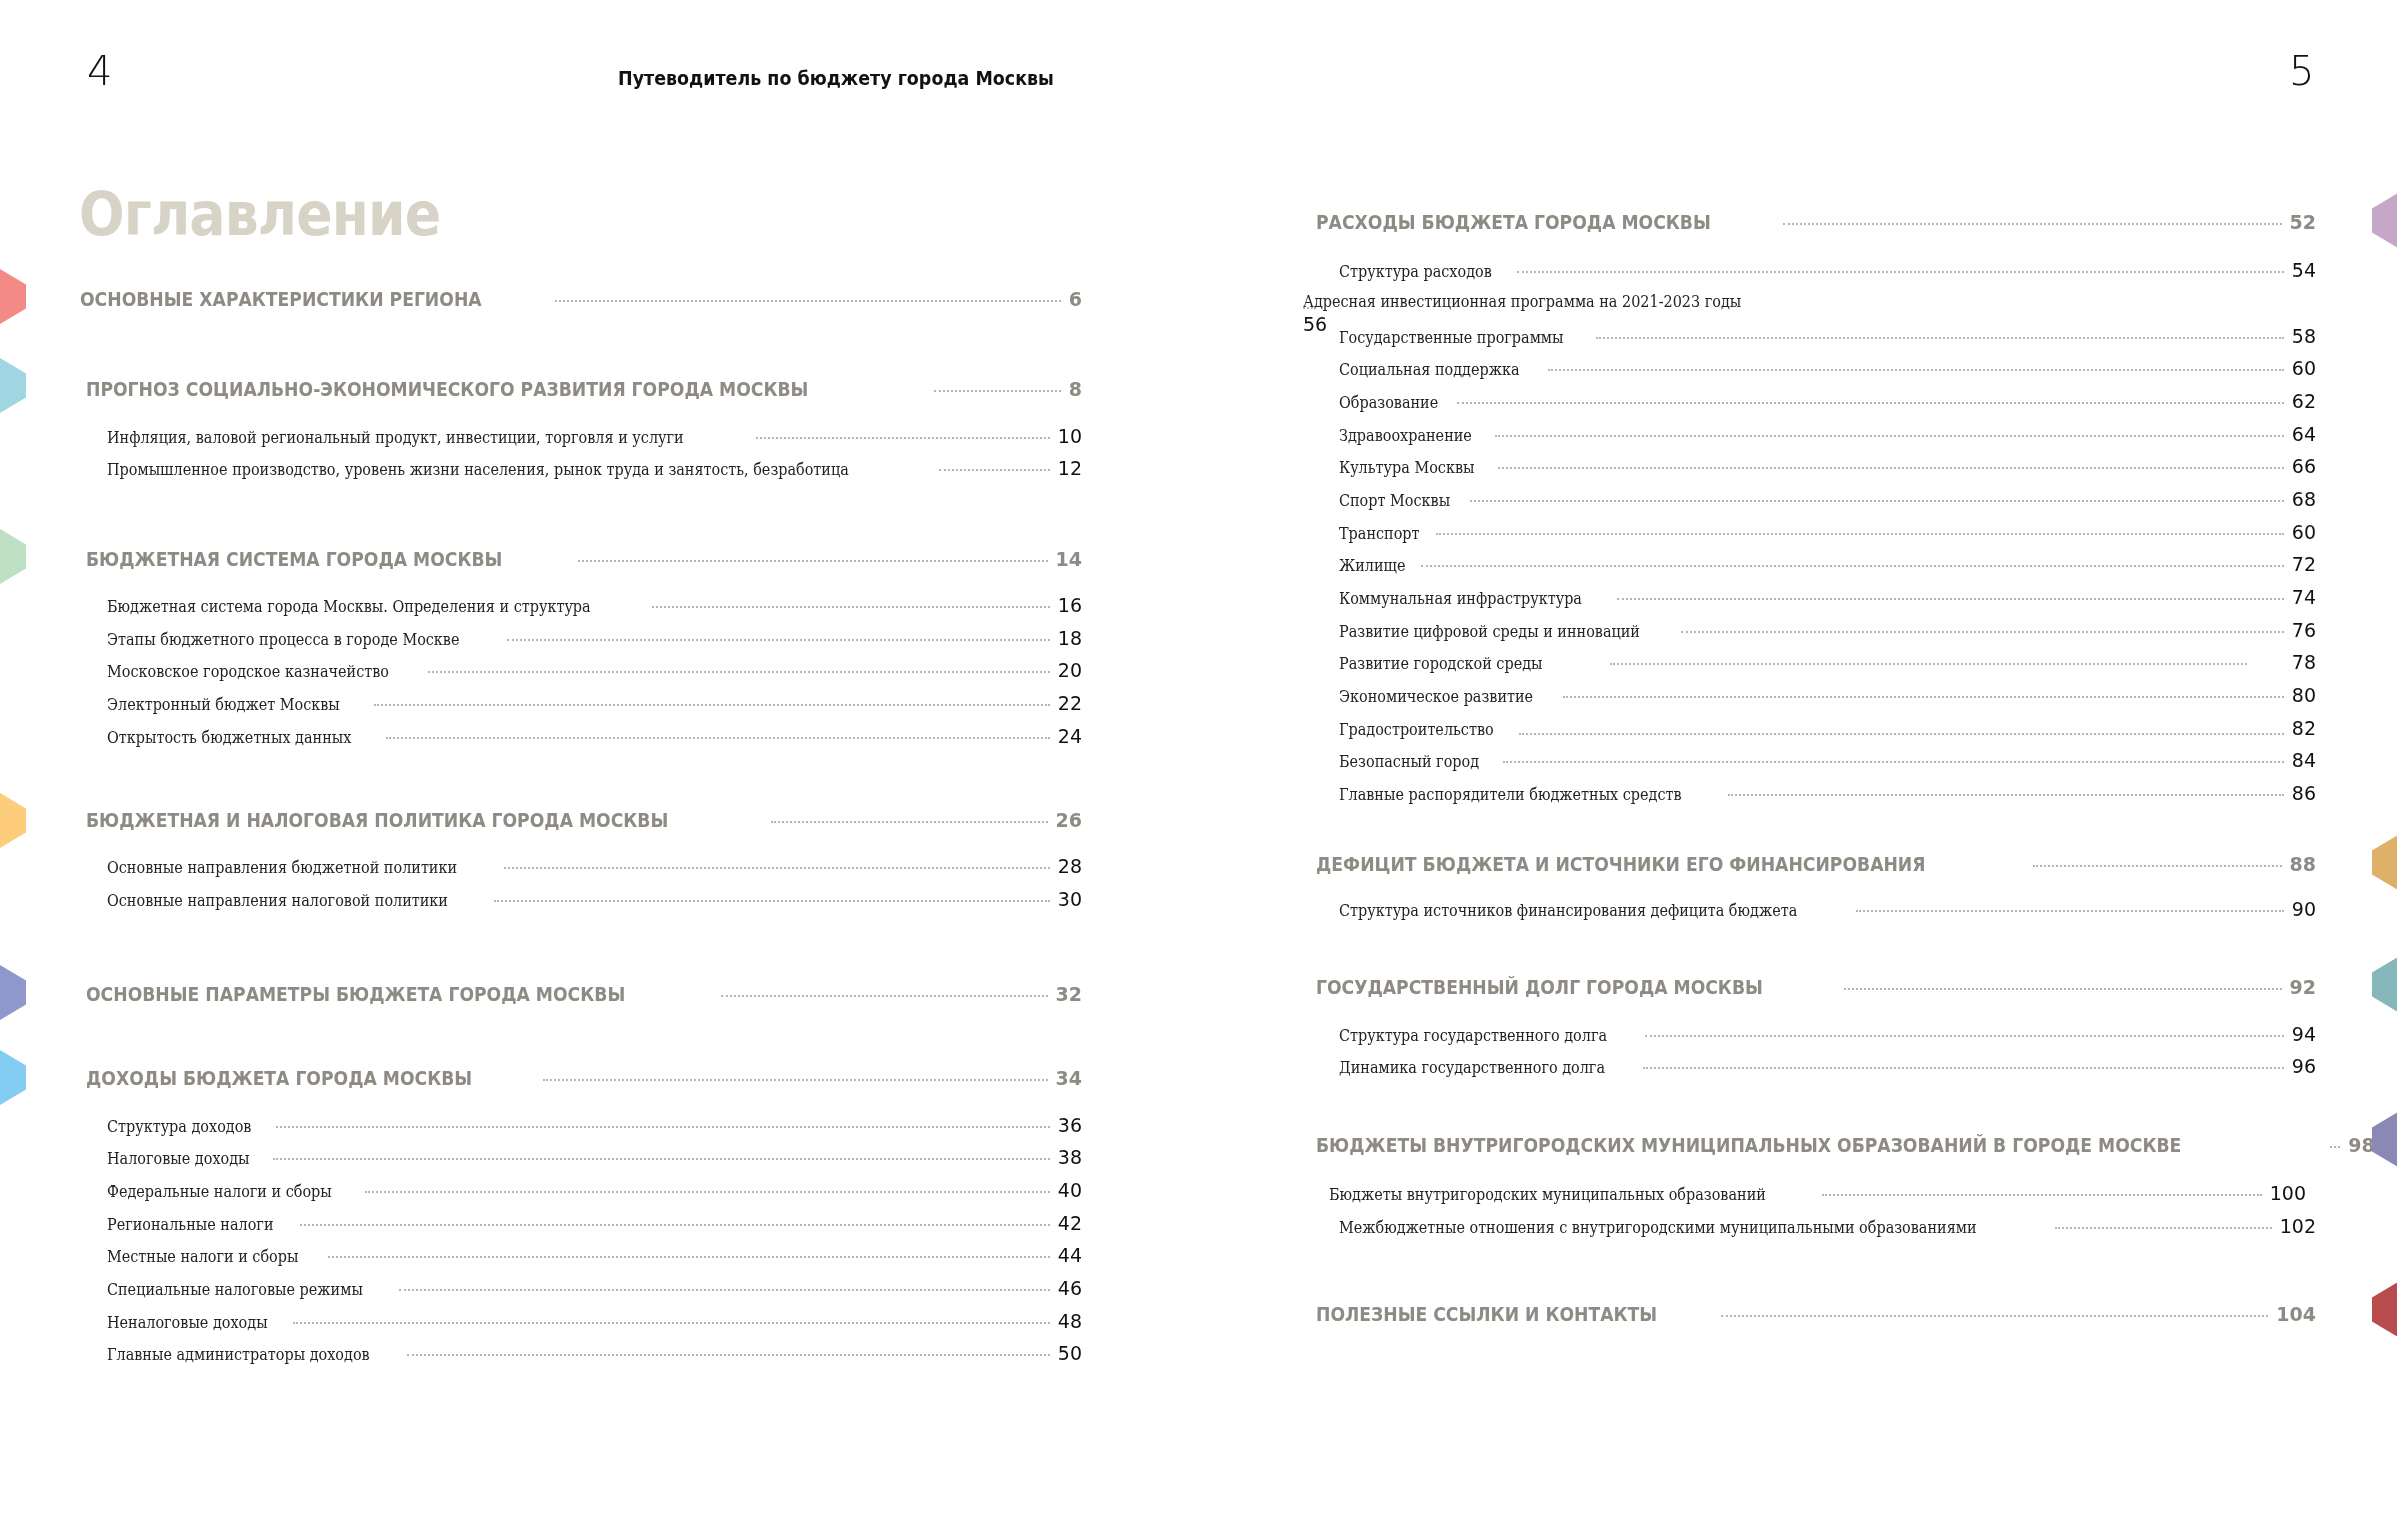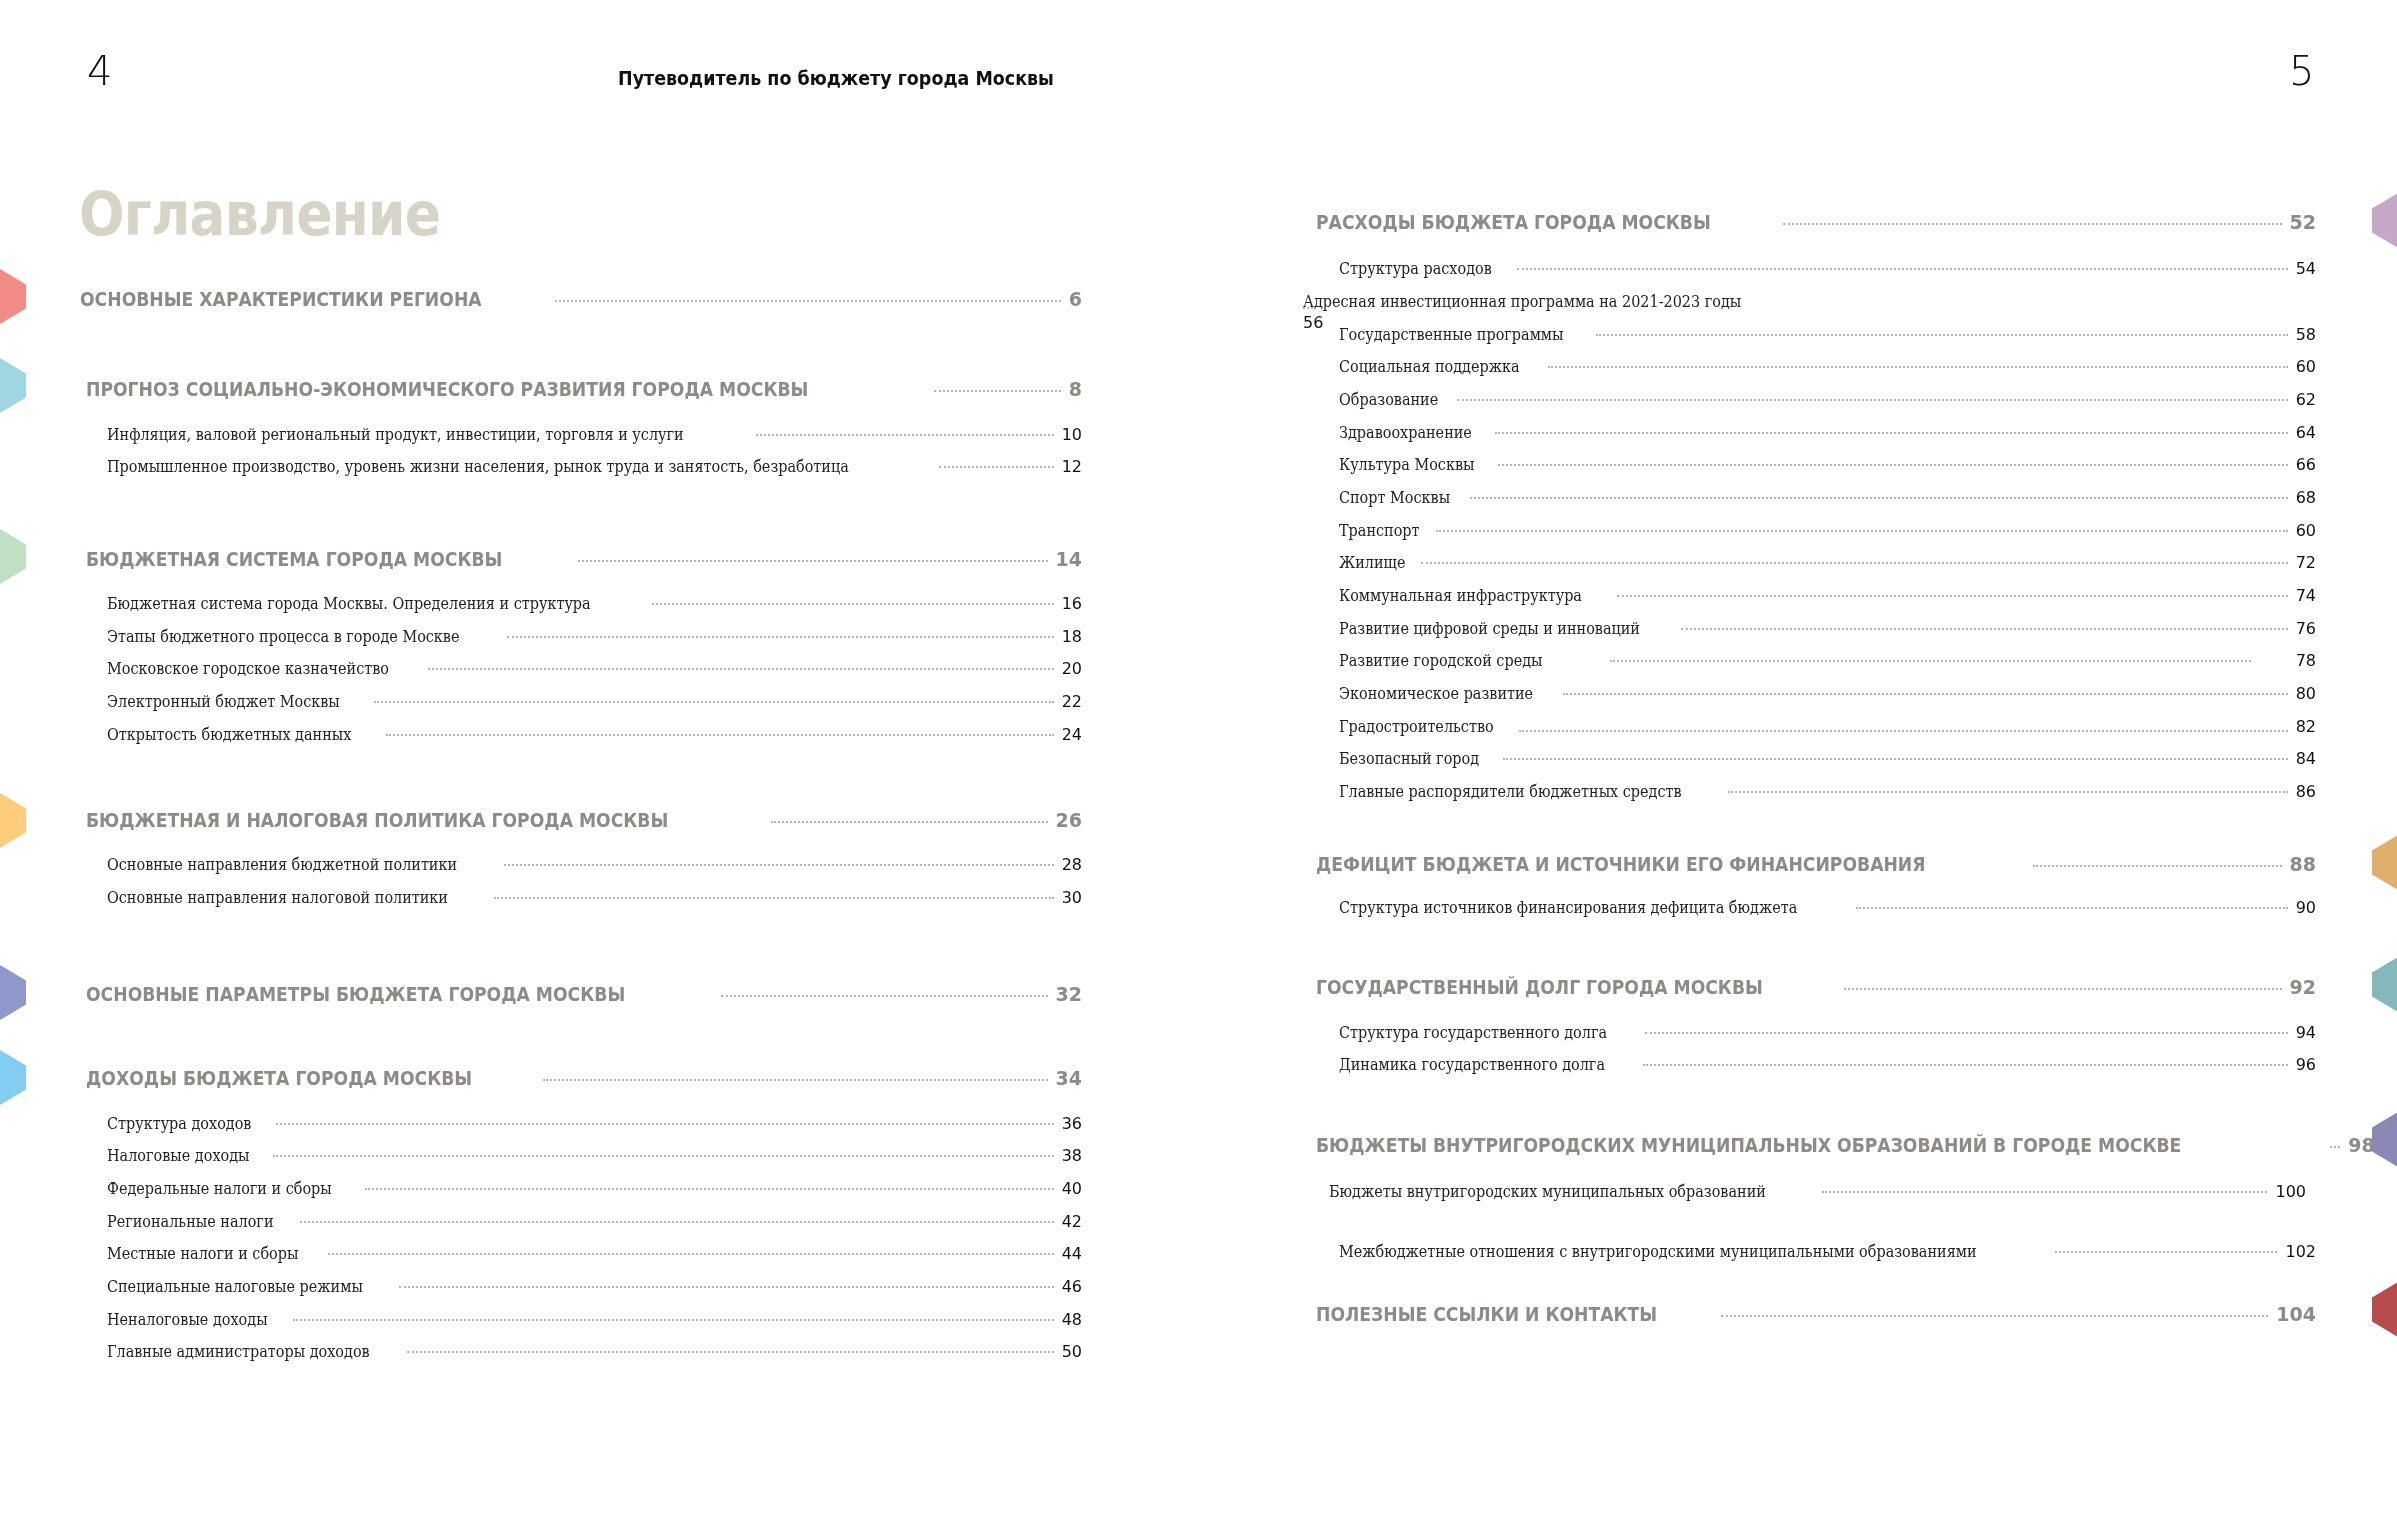--- a/index.html
+++ b/index.html
@@ -7,21 +7,21 @@
   .page-num { position: absolute; top: 48px; font-family: "DejaVu Sans", sans-serif; font-size: 40px; color: #111; font-weight: 300; }
   .running-title { position: absolute; top: 67px; left: 618px; font-family: "DejaVu Sans", sans-serif; font-size: 19px; color: #111; font-weight: bold; letter-spacing: 0px; transform: scaleX(0.92); transform-origin: left; }
   .toc-title { position: absolute; left: 79px; top: 178px; font-family: "DejaVu Sans", sans-serif; font-weight: bold; font-size: 61px; color: #d8d3c7; letter-spacing: -1px; transform: scaleX(0.88); transform-origin: left; }
   .row { position: absolute; display: flex; align-items: baseline; }
   .row .label { white-space: nowrap; }
   .row .leader { flex: 1; border-bottom: 2px dotted #b5b5b5; margin: 0 8px; transform: translateY(-4px); min-width: 10px; }
   .row .pg { white-space: nowrap; text-align: right; }
   .row.section .label { font-family: "DejaVu Sans", sans-serif; font-weight: bold; font-size: 20px; color: #8e8a84; transform: scaleX(0.86); transform-origin: left; }
   .row.section .pg { font-family: "DejaVu Sans", sans-serif; font-weight: bold; font-size: 19px; color: #8e8a84; }
   .row.sub .label { font-family: "DejaVu Serif", serif; font-size: 16px; color: #222; transform: scaleX(0.9); transform-origin: left; }
-  .row.sub .pg { font-family: "DejaVu Sans", sans-serif; font-size: 16px; color: #111; }
+  .row.sub .pg { font-family: "DejaVu Sans", sans-serif; font-size: 19px; color: #111; }
   .tab { position: absolute; width: 26px; height: 55px; }
   .tab.left { left: 0; clip-path: polygon(0 0, 100% 28%, 100% 72%, 0 100%); }
   .tab.right { left: 2372px; clip-path: polygon(0 28%, 100% 0, 100% 100%, 0 72%); }
 </style>
 </head>
 <body>
 
 <div class="page-num" style="left:87px;">4</div>
 <div class="running-title">Путеводитель по бюджету города Москвы</div>
 <div class="page-num" style="left:2289px;">5</div>
@@ -272,21 +272,21 @@
   <div class="row section" style="left:1316px; width:1000px; top:1133px;">
       <span class="label">БЮДЖЕТЫ ВНУТРИГОРОДСКИХ МУНИЦИПАЛЬНЫХ ОБРАЗОВАНИЙ В ГОРОДЕ МОСКВЕ</span>
       <span class="leader"></span>
       <span class="pg">98</span>
     </div>
   <div class="row sub" style="left:1329px; width:977px; top:1182px;">
       <span class="label">Бюджеты внутригородских муниципальных образований</span>
       <span class="leader"></span>
       <span class="pg">100</span>
     </div>
-  <div class="row sub" style="left:1339px; width:977px; top:1242px;">
+  <div class="row sub" style="left:1339px; width:977px; top:1215px;">
       <span class="label">Межбюджетные отношения с внутригородскими муниципальными образованиями</span>
       <span class="leader"></span>
       <span class="pg">102</span>
     </div>
 
   <div class="row section" style="left:1316px; width:1000px; top:1302px;">
       <span class="label">ПОЛЕЗНЫЕ ССЫЛКИ И КОНТАКТЫ</span>
       <span class="leader"></span>
       <span class="pg">104</span>
     </div>

